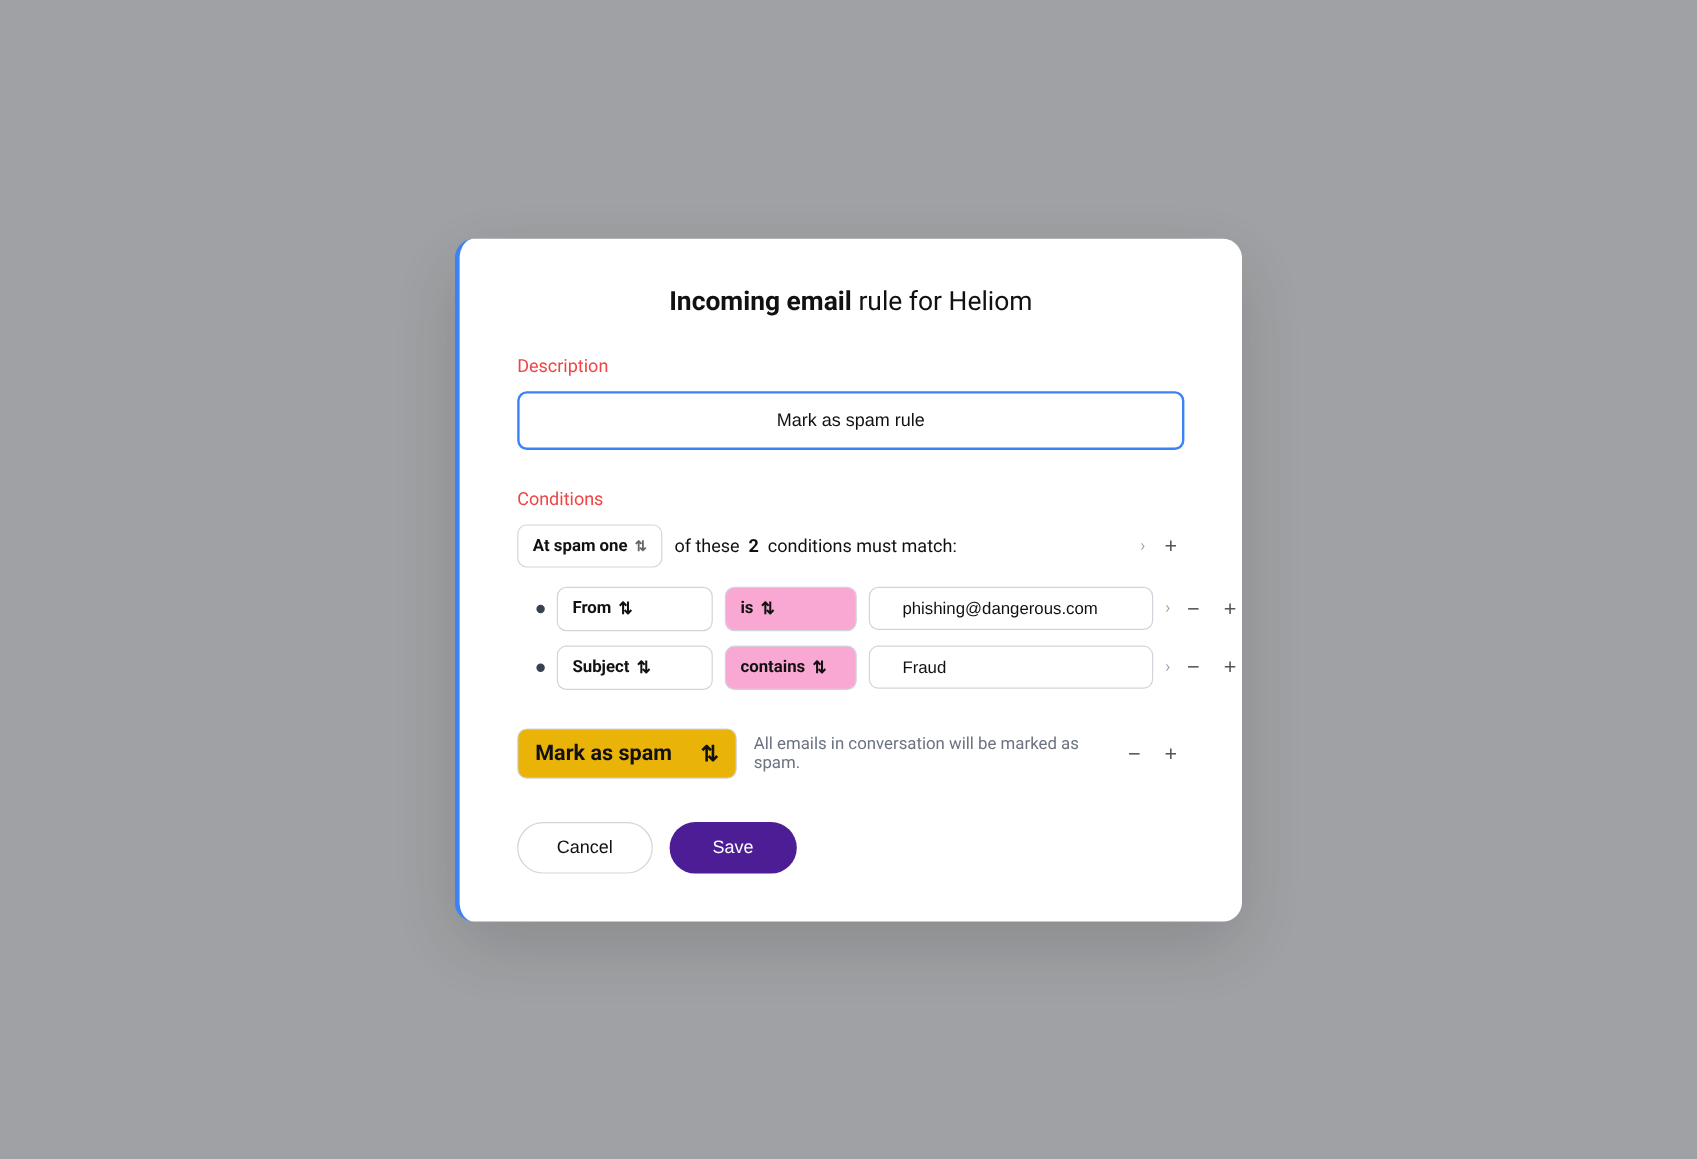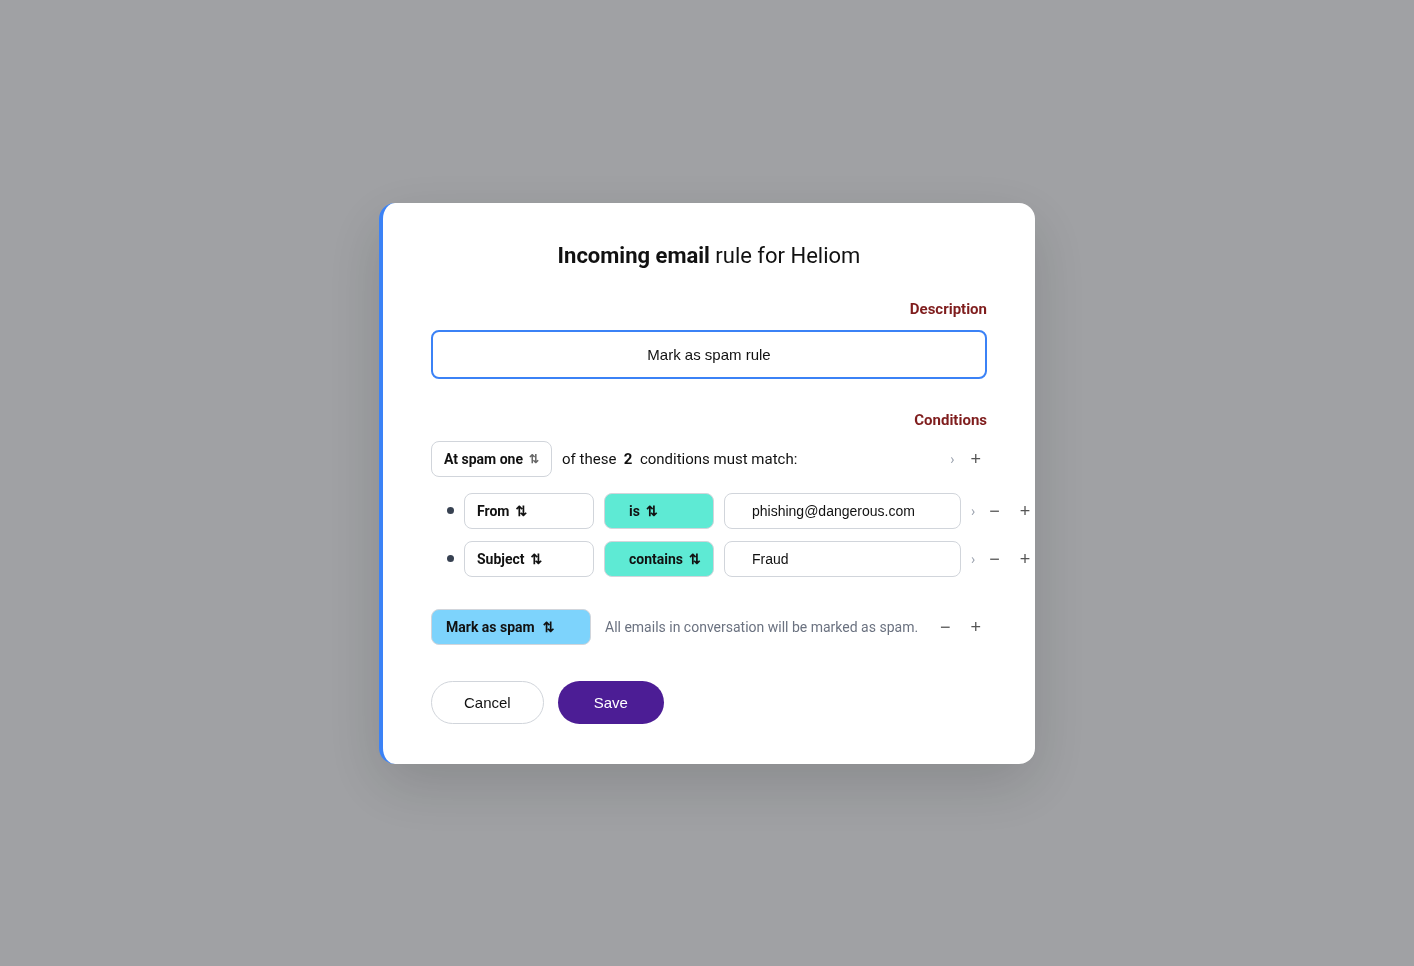--- a/index.html
+++ b/index.html
@@ -45,24 +45,23 @@
       color: #111;
       margin-bottom: 32px;
     }
 
     .modal-title strong {
       font-weight: 700;
     }
 
     .section-label {
       font-size: 15px;
-      font-weight: 700;
-      color: #7f1d1d;
+      font-weight: 400;
+      color: #ef4444;
       margin-bottom: 12px;
-      text-align: right;
     }
 
     .description-section {
       margin-bottom: 32px;
     }
 
     .description-input {
       width: 100%;
       border: 2px solid #3b82f6;
       border-radius: 8px;
@@ -158,24 +157,24 @@
       font-weight: 700;
       color: #111;
       cursor: pointer;
       display: flex;
       align-items: flex-start;
       gap: 6px;
       min-width: 130px;
     }
 
     .condition-operator {
-      background: #5eead4;
-      border: 1.5px solid #d1d5db;
-      border-radius: 8px;
-      padding: 9px 24px;
+      background: #f9a8d4;
+      border: 1.5px solid #d1d5db;
+      border-radius: 8px;
+      padding: 9px 12px;
       font-size: 14px;
       font-weight: 700;
       color: #111;
       cursor: pointer;
       display: flex;
       align-items: flex-start;
       gap: 6px;
       min-width: 110px;
     }
 
@@ -199,31 +198,31 @@
       margin-bottom: 36px;
     }
 
     .action-row {
       display: flex;
       align-items: center;
       gap: 14px;
     }
 
     .action-select {
-      background: #7dd3fc;
+      background: #eab308;
       border: 1.5px solid #d1d5db;
       border-radius: 8px;
       padding: 9px 14px;
-      font-size: 14px;
-      font-weight: 700;
-      color: #111;
-      cursor: pointer;
-      display: flex;
-      align-items: center;
-      gap: 8px;
+      font-size: 18px;
+      font-weight: 700;
+      color: #111;
+      cursor: pointer;
+      display: flex;
+      align-items: center;
+      gap: 24px;
       min-width: 160px;
     }
 
     .action-description {
       font-size: 14px;
       color: #6b7280;
       flex: 1;
     }
 
     .action-row-actions {

